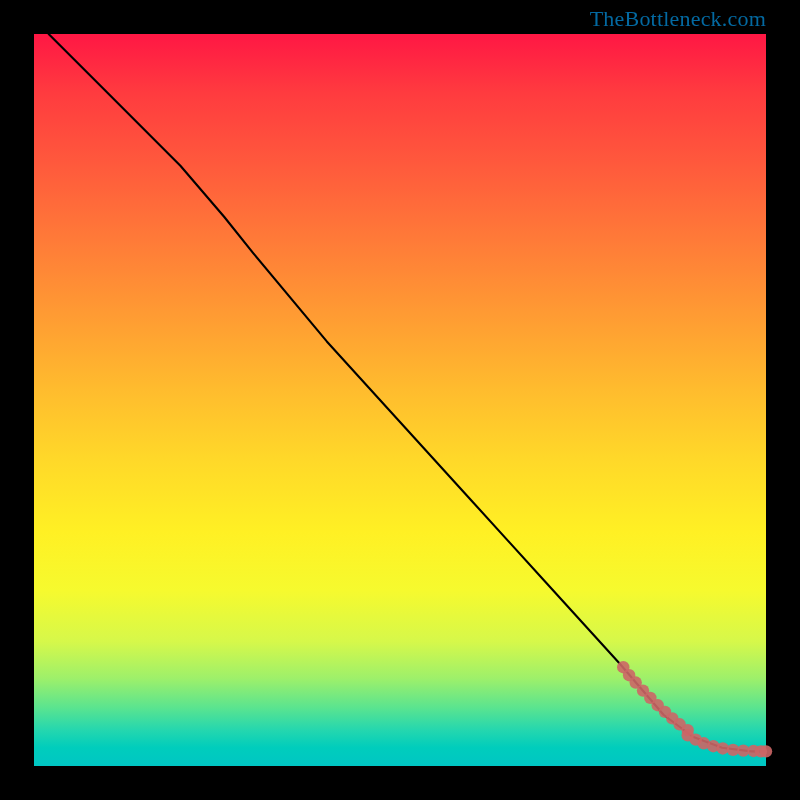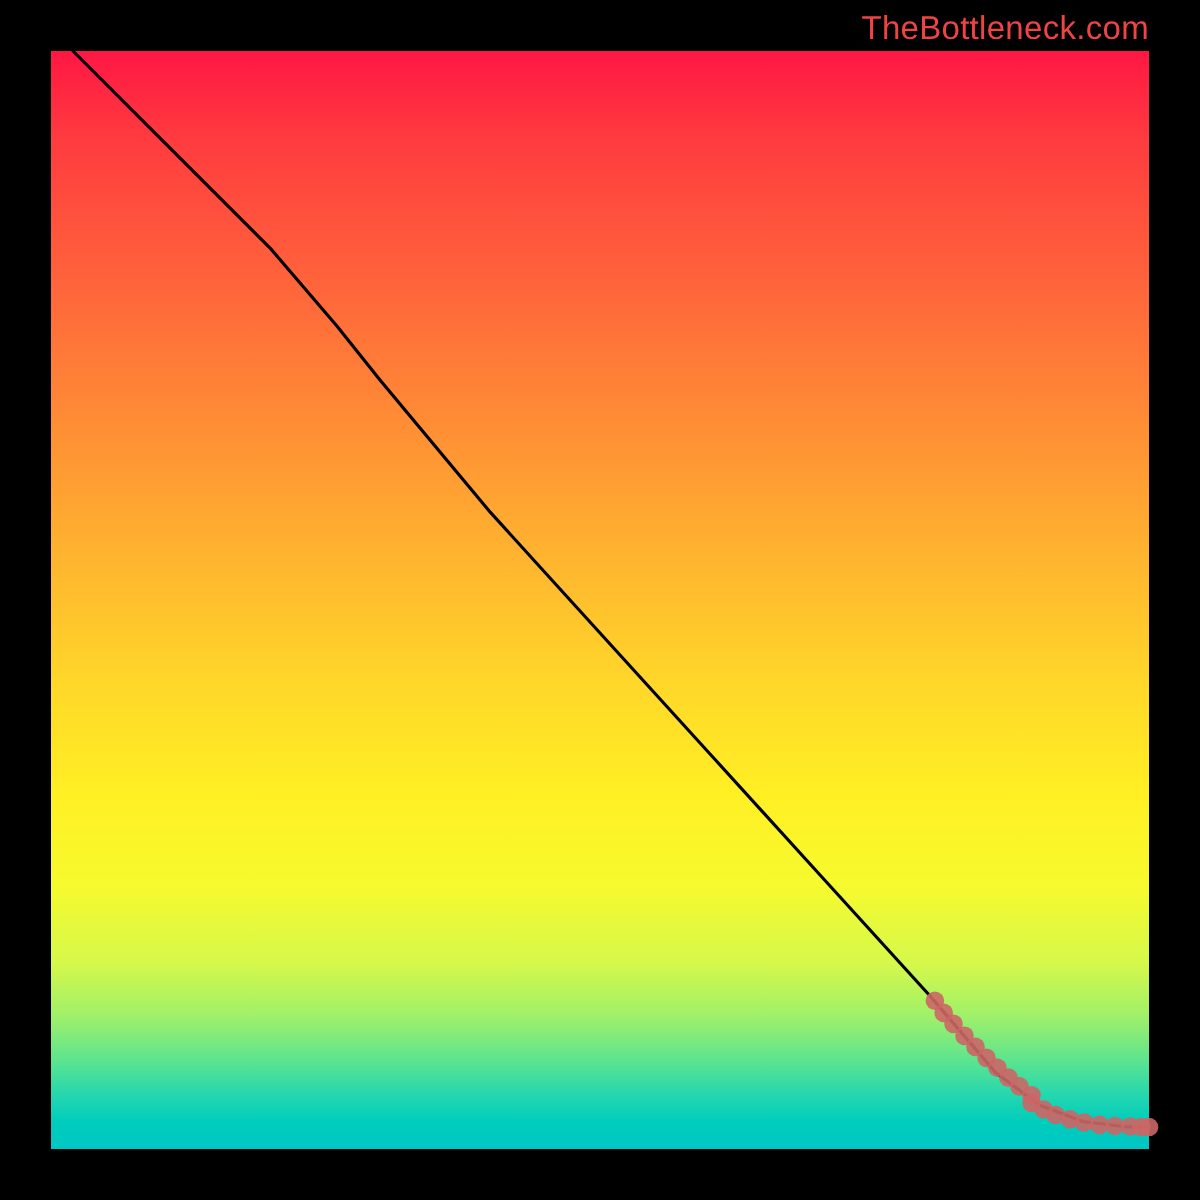--- a/index.html
+++ b/index.html
@@ -39,25 +39,26 @@
       #5be48f 92%,
       #26d7ae 95%,
       #00cdbc 97.5%,
       #00c6c4 100%
     );
   }
   .watermark {
     position: absolute;
     top: 6px;
     right: 34px;
-    color: #ef4444;
+    color: #0369a1;
     font-size: 22px;
     font-weight: 500;
     letter-spacing: 0.2px;
     user-select: none;
+    font-family: Liberation Serif, serif;
   }
   svg.curve {
     position: absolute;
     left: 0;
     top: 0;
     width: 732px;
     height: 732px;
     overflow: visible;
   }
 </style>

